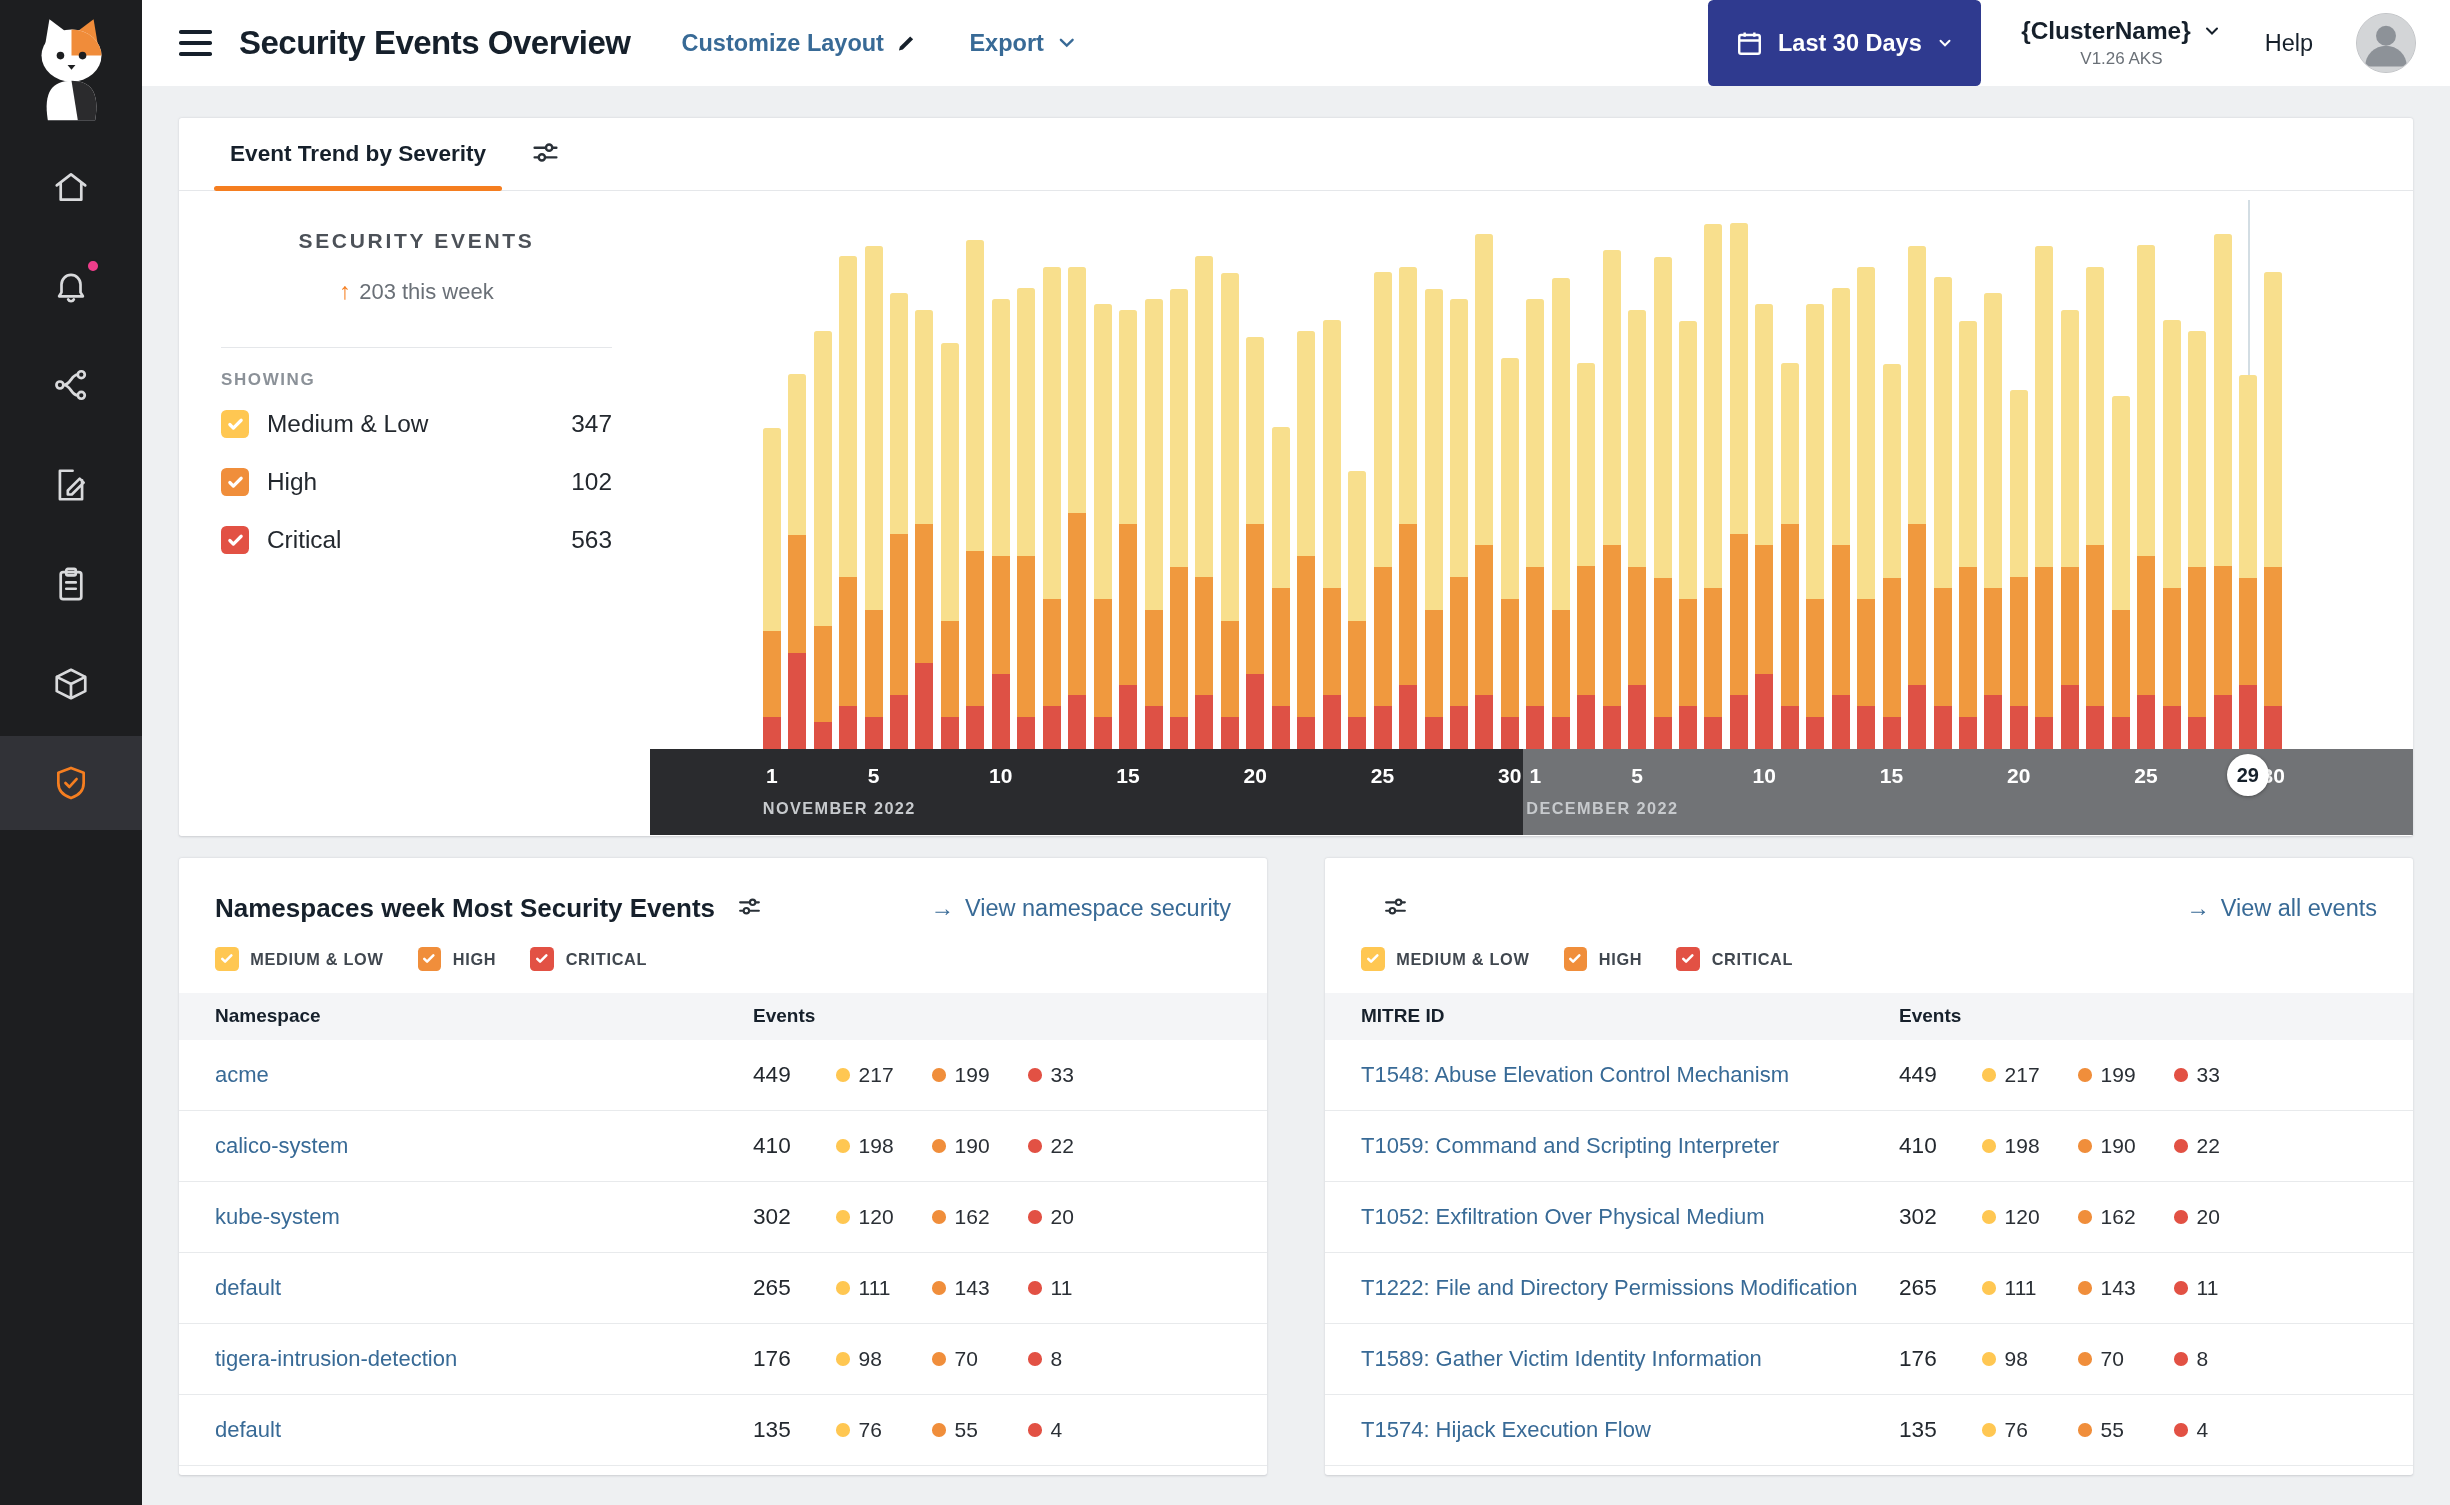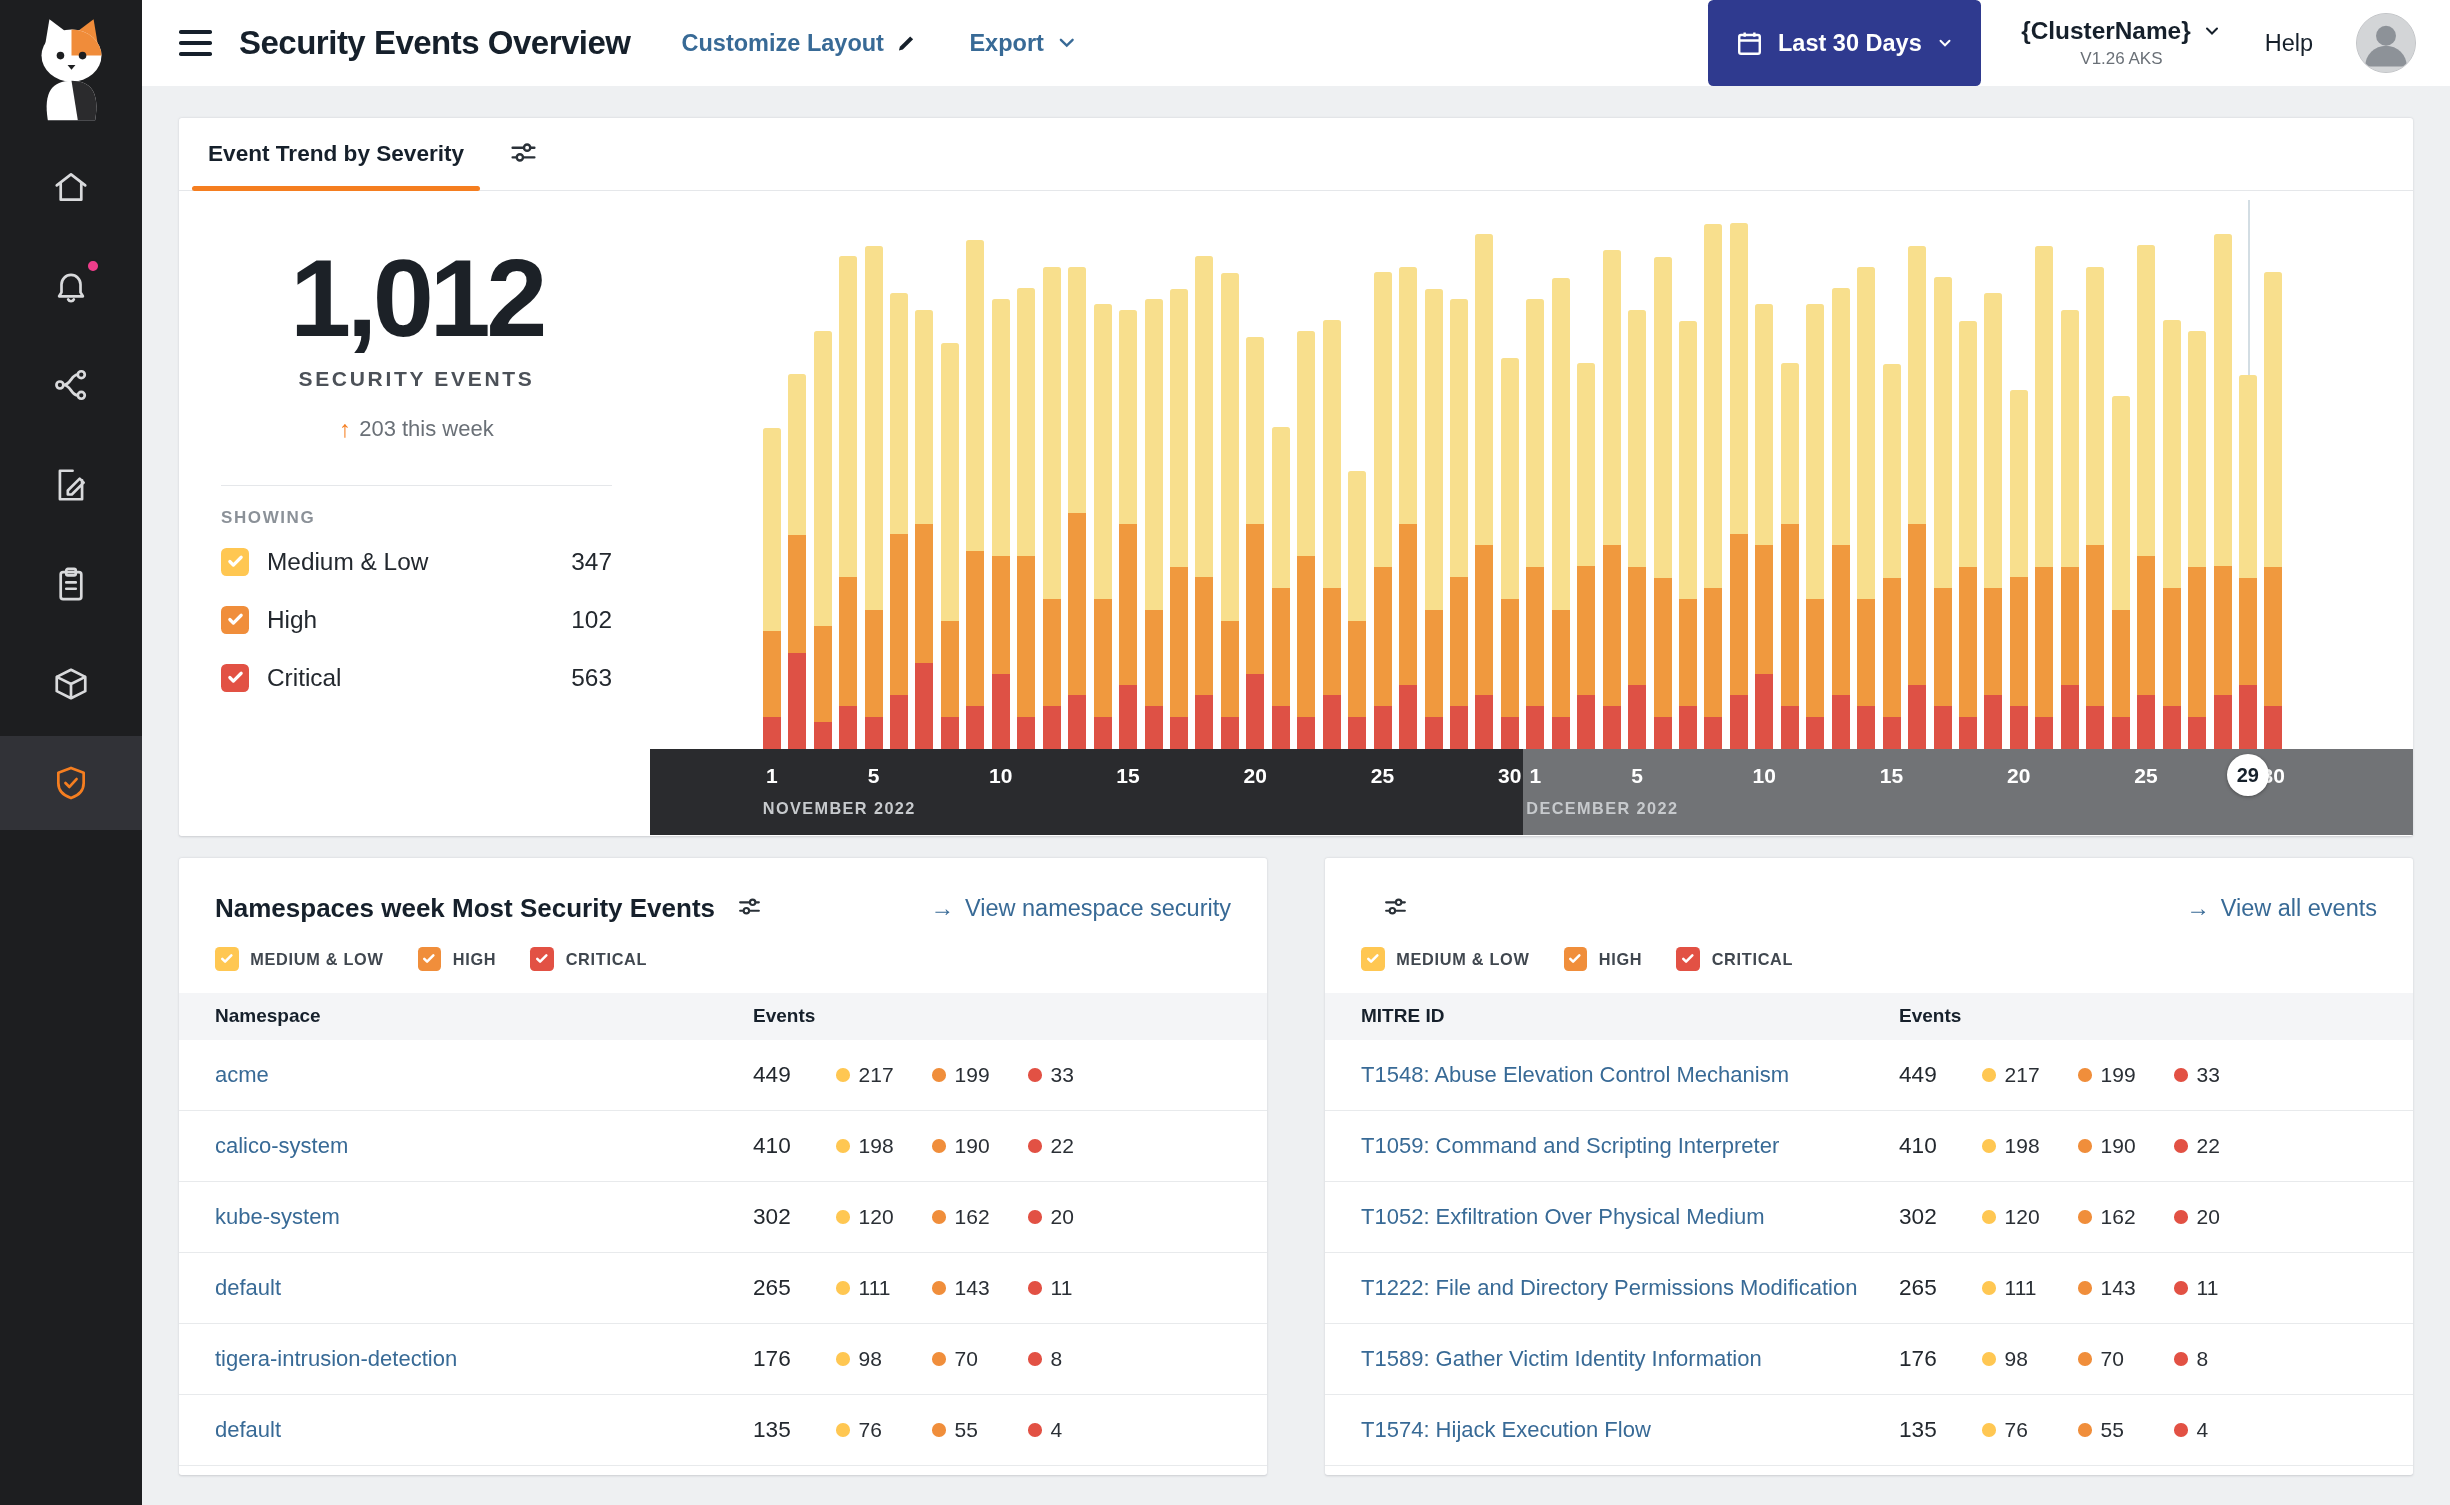--- a/index.html
+++ b/index.html
@@ -31,21 +31,21 @@
   .cl-sub { font-size:17px; color:#6a7077; margin-top:3.6px; }
   .help { margin-right:43px; font-size:23.5px; color:#16202b; text-decoration:none; cursor:pointer; }
   .avatar { width:60px; height:60px; border-radius:50%; background:#d3d5d7; overflow:hidden; margin-right:34px; cursor:pointer; border:0.9px solid #c3c5c8; }
 
   
   .main { position:absolute; left:142px; top:86px; right:0; bottom:0; padding:32px 37px; }
   .card { background:#fff; border-radius:2.7px; box-shadow:0 0.9px 1.8px rgba(16,24,40,.06), 0 0.9px 2.7px rgba(16,24,40,.1); }
 
   
   .trend { height:718px; }
-  .tabs { height:73px; border-bottom:0.9px solid #e5e7ea; display:flex; align-items:stretch; padding-left:4px; }
+  .tabs { height:73px; border-bottom:0.9px solid #e5e7ea; display:flex; align-items:stretch; padding-left:26px; }
   .tab { position:relative; display:flex; align-items:center; padding:0 25px; font-size:22.6px; font-weight:700; color:#7b828b; cursor:pointer; }
   .tab.active { color:#16202b; }
   .tab.active::after { content:""; position:absolute; left:9px; right:9px; bottom:-0.9px; height:4.5px; background:#F57E20; border-radius:2.7px; }
   .icon-btn { align-self:center; margin-left:12.7px; background:none; border:none; cursor:pointer; padding:7.2px; }
   .icon-btn svg { width:29px; height:29px; stroke:#2a3138; fill:none; stroke-width:2; stroke-linecap:round; }
 
   .trend-body { display:flex; height:644px; }
   .stats { flex:0 0 471px; padding:27px 38px 0 42px; }
   .big { font-size:110px; font-weight:800; color:#1c2127; letter-spacing:-4.5px; text-align:center; margin-top:22px; line-height:1.05; }
   .sub { font-size:21px; font-weight:700; color:#4c5158; letter-spacing:2.7px; text-align:center; margin-top:11px; }
@@ -214,21 +214,20 @@
       <button class="icon-btn">
         <svg viewBox="0 0 24 24">
             <path d="M3 8 H21 M3 16 H21"></path>
             <circle cx="15" cy="8" r="2.6" fill="#fff"></circle>
             <circle cx="9" cy="16" r="2.6" fill="#fff"></circle>
           </svg>
       </button>
     </div>
     <div class="trend-body">
       <div class="stats">
-        <div class="big">1,012</div>
         <div class="sub">SECURITY EVENTS</div>
         <div class="delta">
           <span class="up">↑</span>
           <span>203 this week</span>
         </div>
         <hr>
         <div class="showing">SHOWING</div>
         <div>
             <div class="leg-row">
               <span class="cbx" style="background: rgb(255, 199, 82);">

